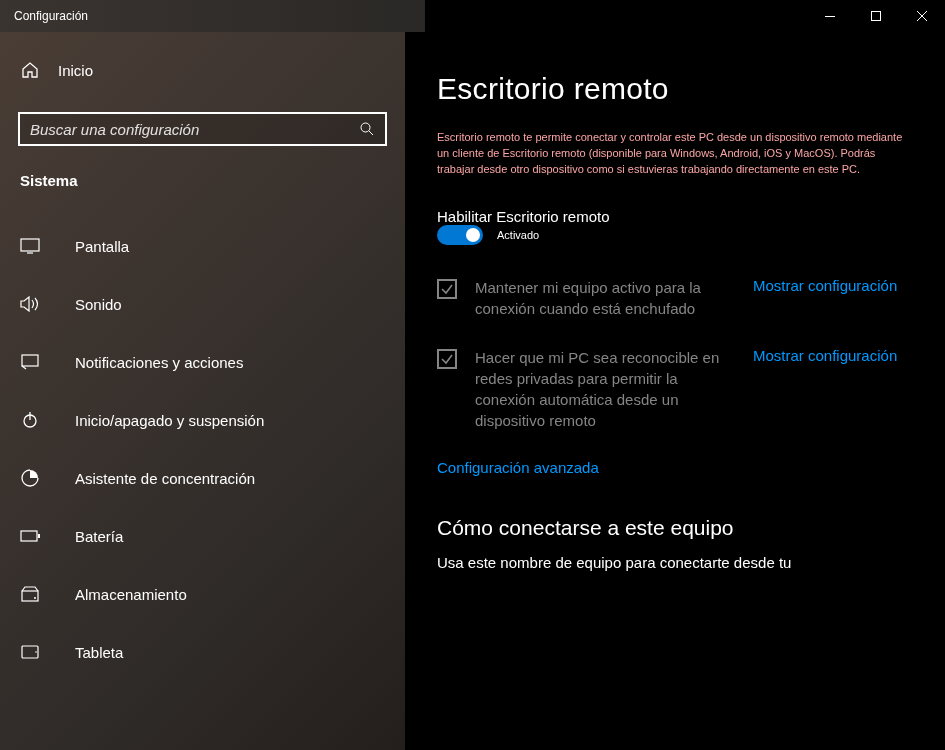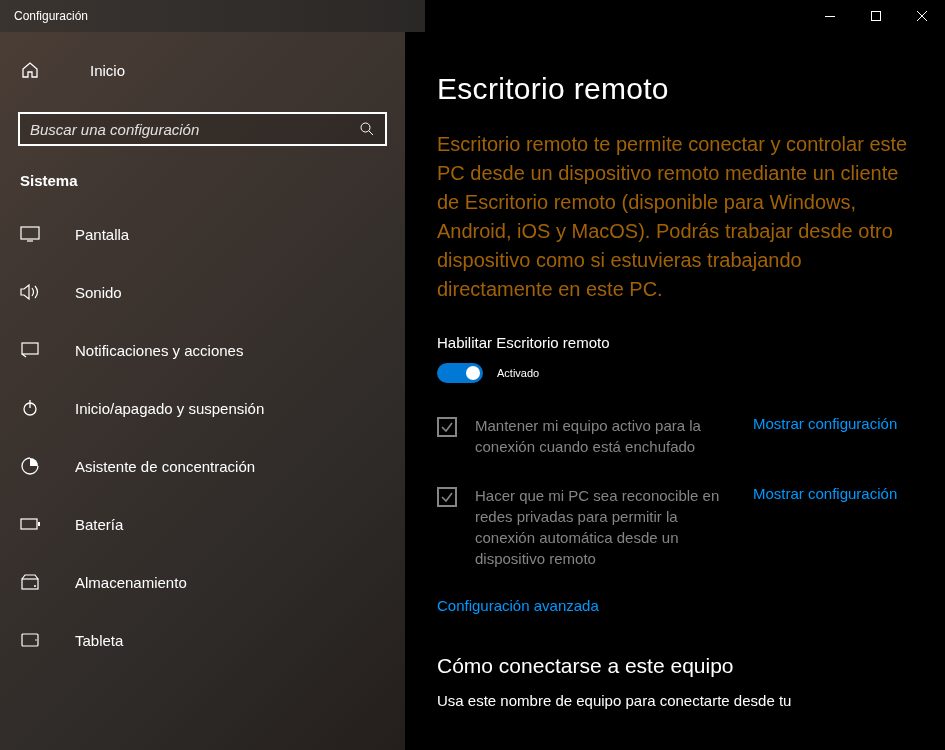--- a/index.html
+++ b/index.html
@@ -4,33 +4,33 @@
 <style>
 * { margin: 0; padding: 0; box-sizing: border-box; font-family: "Segoe UI", -apple-system, sans-serif; }
 body { width: 945px; height: 750px; overflow: hidden; background: #000; color: #fff; display: flex; flex-direction: column; }
 .titlebar { height: 32px; display: flex; align-items: center; background: linear-gradient(90deg, #3a3430 0%, #2a2826 45%, #000 45%); }
 .titlebar-title { padding-left: 14px; font-size: 12px; color: #fff; }
 .titlebar-spacer { flex: 1; }
 .titlebar-btn { width: 46px; height: 32px; display: flex; align-items: center; justify-content: center; color: #fff; }
 .app-body { flex: 1; display: flex; overflow: hidden; }
 .sidebar { width: 405px; background: linear-gradient(135deg, #4a3d36 0%, #3e3530 30%, #2f2b28 70%, #241f1d 100%); display: flex; flex-direction: column; padding-top: 16px; }
 .home-row { display: flex; align-items: center; height: 44px; padding-left: 20px; gap: 18px; margin-bottom: 20px; }
-.home-row span.label { font-size: 15px; margin-left: 32px; }
+.home-row span.label { font-size: 15px; }
 .search-wrap { margin: 0 18px 26px 18px; }
 .search { display: flex; align-items: center; height: 34px; border: 2px solid #fff; background: rgba(0,0,0,0.15); padding: 0 10px; }
 .search input { flex: 1; background: transparent; border: none; outline: none; color: #fff; font-size: 15px; }
 .search input::placeholder { color: rgba(255,255,255,0.85); font-style: italic; }
-.category { padding: 0 20px; font-size: 15px; font-weight: 600; margin-bottom: 16px; }
+.category { padding: 0 20px; font-size: 15px; font-weight: 600; margin-bottom: 28px; }
 .nav { display: flex; flex-direction: column; }
 .nav-item { display: flex; align-items: center; height: 58px; padding-left: 20px; gap: 35px; font-size: 15px; }
 .nav-icon { width: 20px; height: 20px; display: flex; align-items: center; justify-content: center; flex-shrink: 0; }
 .content { flex: 1; background: #000; padding: 40px 32px 0 32px; overflow: hidden; }
 .page-title { font-size: 30px; font-weight: 400; margin-bottom: 24px; letter-spacing: 0.3px; }
-.desc { font-size: 20px; line-height: 1.45; color: #a16207; margin-bottom: 30px; max-width: 480px; }
-.enable-label { font-size: 15px; margin-bottom: 12px; }
+.desc { font-size: 11px; line-height: 1.45; color: #fca5a5; margin-bottom: 30px; max-width: 480px; }
+.enable-label { font-size: 15px; margin-bottom: 0; }
 .toggle-row { display: flex; align-items: center; gap: 14px; margin-bottom: 32px; }
 .toggle { width: 46px; height: 20px; border-radius: 10px; background: #0078d4; position: relative; }
 .toggle-knob { position: absolute; right: 3px; top: 3px; width: 14px; height: 14px; border-radius: 50%; background: #fff; }
 .toggle-text { font-size: 11px; }
 .check-row { display: flex; align-items: flex-start; gap: 18px; margin-bottom: 28px; max-width: 480px; }
 .checkbox { width: 20px; height: 20px; border: 2px solid #858585; flex-shrink: 0; margin-top: 2px; display: flex; align-items: center; justify-content: center; }
 .checkmark { color: #858585; }
 .check-text { flex: 1; font-size: 15px; color: #858585; line-height: 1.4; max-width: 260px; }
 .link { color: #0099ff; font-size: 15px; text-decoration: none; white-space: nowrap; }
 .link-standalone { display: inline-block; margin-bottom: 40px; }

